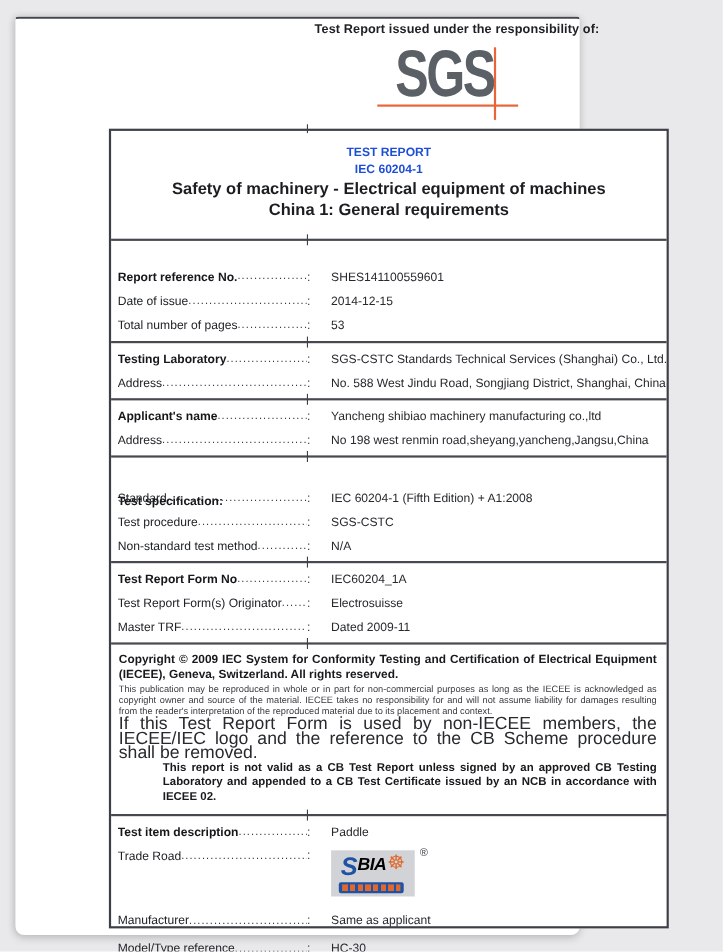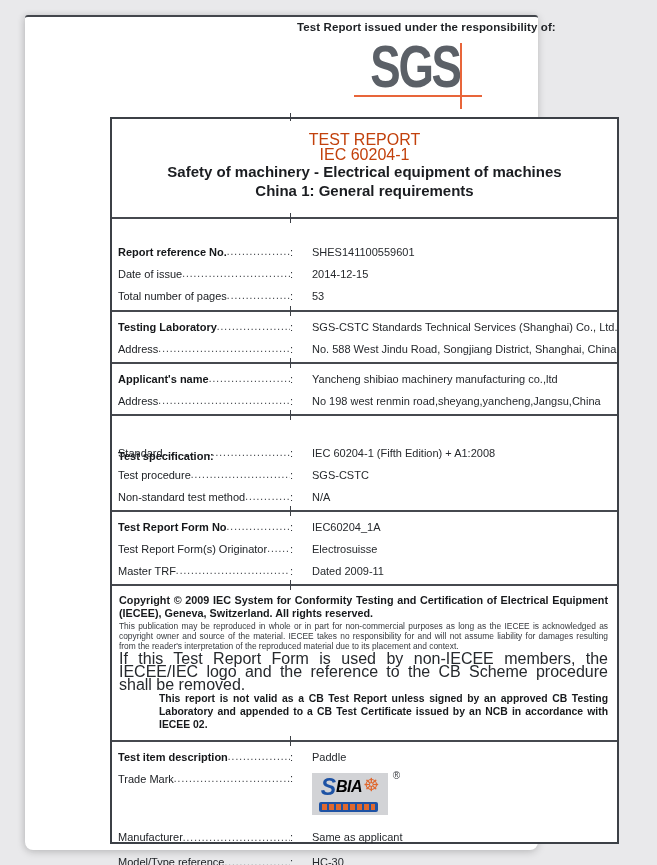--- a/index.html
+++ b/index.html
@@ -4,21 +4,21 @@
 <style>
   html,body{margin:0;padding:0;}
   body{
     width:657px;height:865px;
     background:#e9e9eb;
     font-family:"Liberation Sans","DejaVu Sans",sans-serif;
     position:relative;overflow:hidden;
     color:#24262a;
   }
   .page{
-    position:absolute;left:25px;top:15px;width:513px;height:833px;
+    position:absolute;left:14px;top:15px;width:513px;height:833px;
     background:#ffffff;
     border-top:2px solid #43464c;
     border-radius:3px 3px 8px 8px;
     box-shadow:0 2px 8px rgba(0,0,0,0.18), -2px 0 6px rgba(0,0,0,0.06);
   }
   .resp-line{
     position:absolute;left:272px;top:4px;
     font-size:11.5px;font-weight:bold;color:#1d2024;
     white-space:nowrap;letter-spacing:0.1px;
   }
@@ -34,21 +34,21 @@
   .sgs-hline{position:absolute;right:20px;top:60px;width:128px;height:2px;background:#e8653a;}
   
   .report-table{
     position:absolute;left:85px;top:100px;width:509px;height:727px;
     border:2px solid #3c4046;box-sizing:border-box;background:#fff;
   }
   .title-block{
     position:relative;text-align:center;padding:13px 4px 10px 4px;height:75px;box-sizing:content-box;
   }
   .title-block::before{content:"";position:absolute;left:178px;top:-6px;width:1px;height:8px;background:#3c4046;}
-  .tb-line-sm{font-size:16px;font-weight:normal;line-height:15px;color:#c2410c;}
+  .tb-line-sm{font-size:11px;font-weight:bold;line-height:15px;color:#1d4ed8;}
   .tb-line-lg{font-size:15px;font-weight:bold;line-height:19px;color:#1b1d21;}
   .group{position:relative;border-top:2px solid #46494f;padding:3px 0;}
   .group::before{content:"";position:absolute;left:178px;top:-6px;width:1px;height:10px;background:#3c4046;}
   .group.first{border-top:2px solid #46494f;padding-top:21px;padding-bottom:4px;}
   .row{display:flex;align-items:baseline;line-height:22px;height:22px;padding:0 8px 0 6px;font-size:11px;}
   .row.tall{height:58px;align-items:flex-start;}
   .lblwrap{display:flex;width:172px;overflow:hidden;flex:none;align-items:center;}
   .lbl{white-space:nowrap;color:#202327;}
   .lbl.b{font-weight:bold;color:#15171a;}
   .dots{flex:1;overflow:hidden;white-space:nowrap;color:#34373c;}
@@ -241,21 +241,21 @@
       <div class="row">
         <span class="lblwrap">
             <span class="lbl b">Test item description</span>
             <span class="dots"></span>
           </span>
           <span class="colon"></span>
         <span class="val">Paddle</span>
       </div>
       <div class="row tall">
         <span class="lblwrap">
-            <span class="lbl">Trade Mark</span>
+            <span class="lbl">Trade Road</span>
             <span class="dots"></span>
           </span>
           <span class="colon"></span>
         <span class="val">
           <span class="tm-box">
             <span class="tm-s">S</span>
               <span class="tm-rest">BIA</span>
               <span class="tm-wheel">☸</span>
             <span class="tm-strip"></span>
             <span class="tm-reg">®</span>

